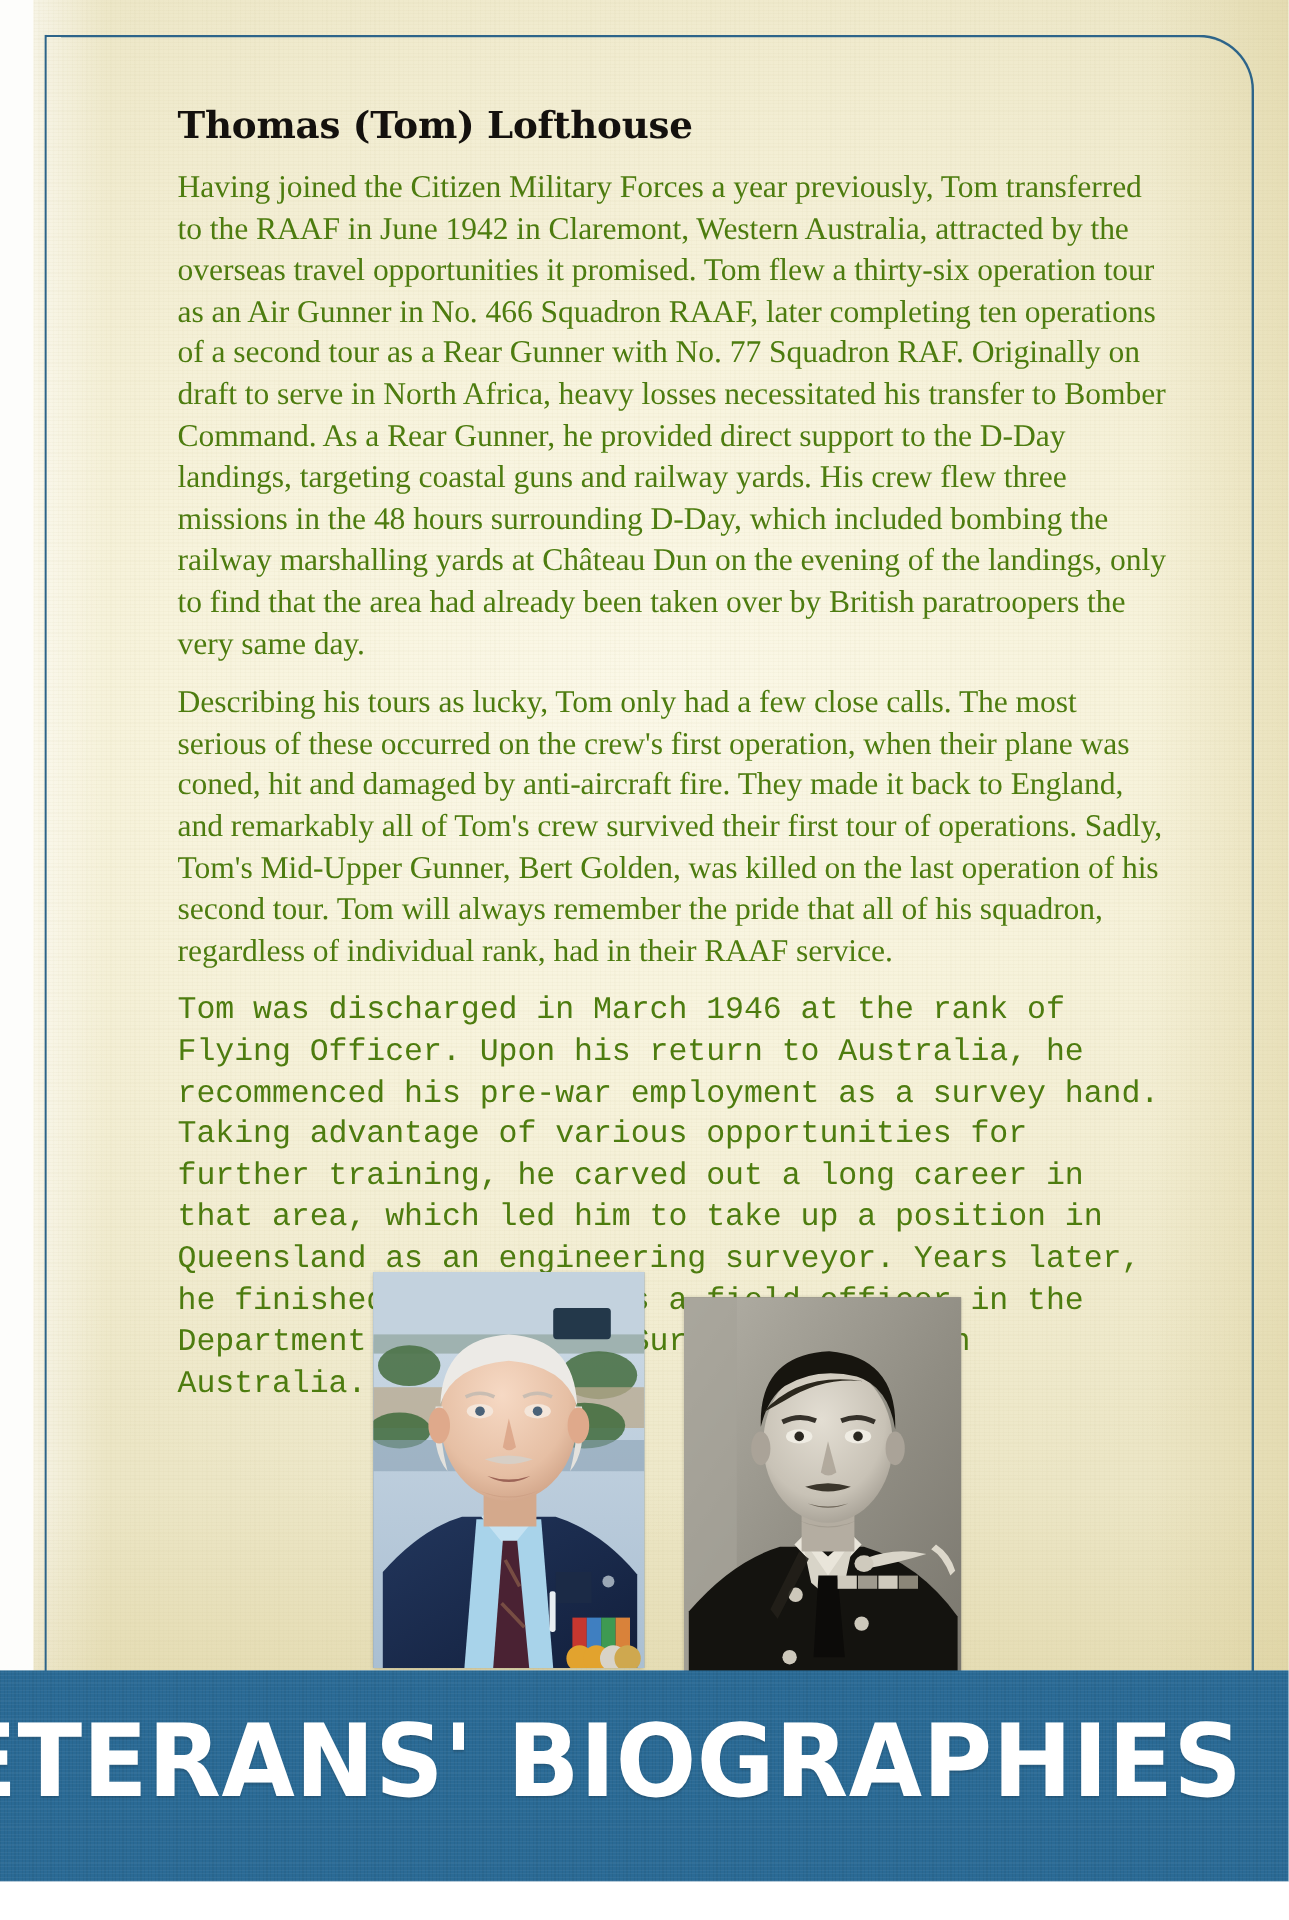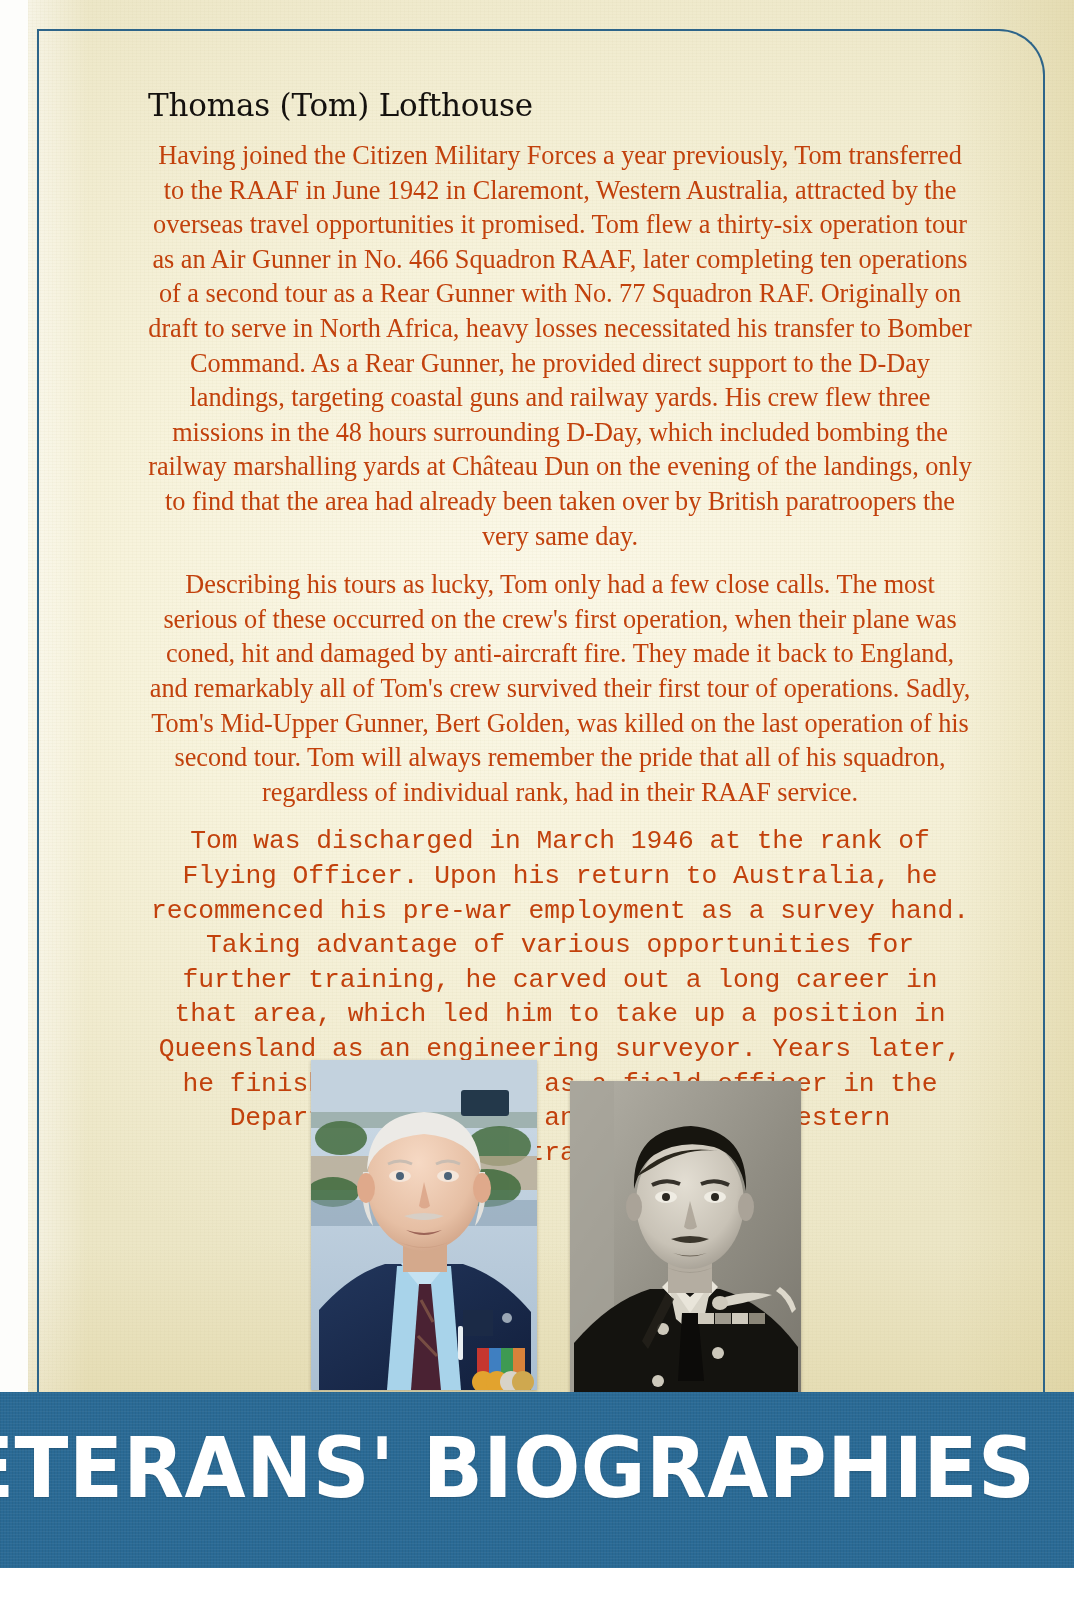--- a/index.html
+++ b/index.html
@@ -88,34 +88,34 @@
 
   
   .content {
     position: absolute;
     left: 148px;
     top: 88px;
     width: 840px;
   }
   .bio-title {
     font-family: "DejaVu Serif", "Liberation Serif", serif;
-    font-weight: normal;
+    font-weight: bold;
     font-size: 31px;
     line-height: 1.1;
     color: #14110e;
     margin: 0 0 17px 0;
     letter-spacing: -0.2px;
   }
   .bio-para {
     font-family: "Liberation Serif", serif;
     font-size: 26.3px;
     line-height: 34.6px;
-    color: #c2410c;
+    color: #4d7c0f;
     margin: 0 16px 14px 0;
-    text-align: center;
+    text-align: left;
     letter-spacing: -0.05px;
   }
   .bio-para:last-child { margin-bottom: 0; font-family: Liberation Mono, monospace; }
 
   
   .photo {
     position: absolute;
     overflow: hidden;
     box-shadow: 0 1px 3px rgba(60,50,25,0.30);
   }

